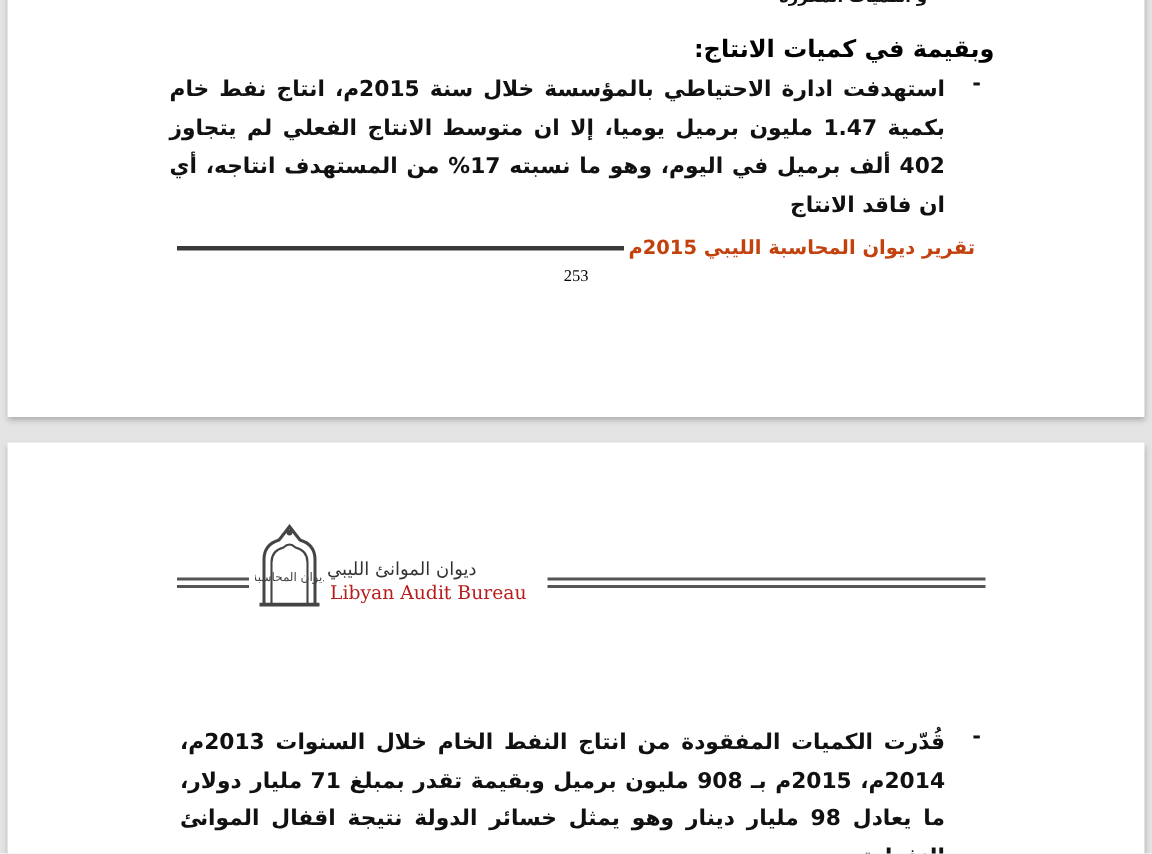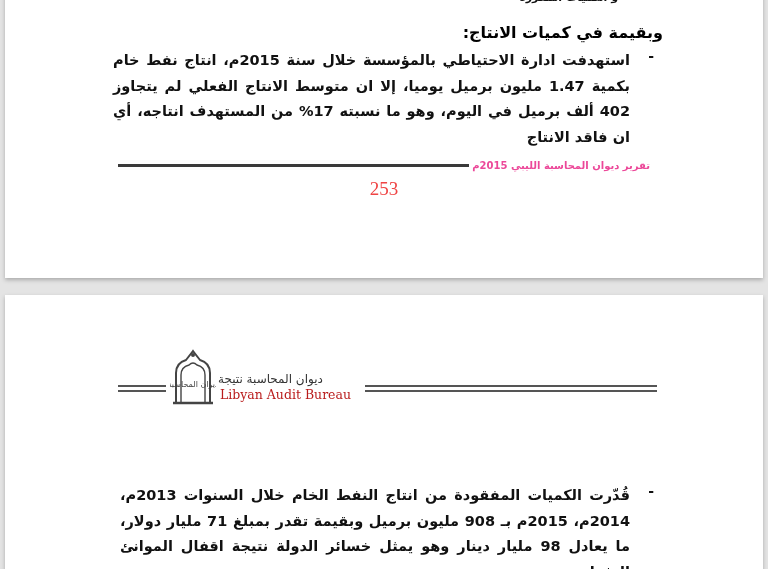--- a/index.html
+++ b/index.html
@@ -37,25 +37,25 @@
     }
     .bullet-dash {
       position: absolute; font-size: 14px; font-weight: bold; color: #111;
     }
     #p1-para { right: 133px; left: 108px; top: 58px; }
     #p1-dash { right: 109px; top: 58px; }
     .footer-row {
       position: absolute; left: 113px; right: 113px; top: 165px; height: 20px;
       direction: rtl; display: flex; align-items: center;
     }
-    .footer-title { font-size: 10px; font-weight: bold; color: #ec4899; white-space: nowrap; padding-left: 3px; }
+    .footer-title { font-size: 13px; font-weight: bold; color: #c2410c; white-space: nowrap; padding-left: 3px; }
     .footer-rule { flex: 1; height: 3px; background: #3a3a3a; }
     .page-number {
       position: absolute; left: 0; right: 0; top: 188px; text-align: center;
-      font-family: "Liberation Serif", serif; font-size: 19px; color: #ef4444;
+      font-family: "Liberation Serif", serif; font-size: 11px; color: #000000;
     }
     .header-row {
       position: absolute; left: 113px; right: 106px; top: 52px; height: 60px;
     }
     .dbl-line {
       position: absolute; height: 7px;
       border-top: 2px solid #555; border-bottom: 2px solid #555; box-sizing: border-box;
     }
     #hl-left { left: 0; width: 48px; top: 38px; }
     #hl-right { left: 247px; right: 0; top: 38px; }
@@ -94,19 +94,19 @@
     <div class="dbl-line" id="hl-left"></div>
     <div class="logo">
       <svg width="46" height="56" viewBox="0 0 46 56">
         <path d="M6 54 V24 Q6 14 16 11 Q20 6 23 2 Q26 6 30 11 Q40 14 40 24 V54 Z" fill="none" stroke="#444" stroke-width="2"></path>
         <path d="M11 54 V26 Q11 18 19 16 Q23 12 27 16 Q35 18 35 26 V54" fill="none" stroke="#444" stroke-width="1.4"></path>
         <line x1="3" y1="54" x2="43" y2="54" stroke="#444" stroke-width="2.5"></line>
         <text x="23" y="38" font-size="8" text-anchor="middle" fill="#444" font-family="DejaVu Sans, sans-serif">ديوان المحاسبة</text>
         <circle cx="23" cy="6" r="2" fill="#444"></circle>
       </svg>
     </div>
-    <div class="org-ar">ديوان المحاسبة نتيجة</div>
+    <div class="org-ar">ديوان الموانئ الليبي</div>
     <div class="org-en">Libyan Audit Bureau</div>
     <div class="dbl-line" id="hl-right"></div>
   </div>
   <span class="bullet-dash" id="p2-dash">-</span>
   <div class="para" id="p2-para2">قُدّرت الكميات المفقودة من انتاج النفط الخام خلال السنوات 2013م، 2014م، 2015م بـ 908 مليون برميل وبقيمة تقدر بمبلغ 71 مليار دولار، ما يعادل 98 مليار دينار وهو يمثل خسائر الدولة نتيجة اقفال الموانئ النفطية.</div>
 </div>
 
 </body></html>

